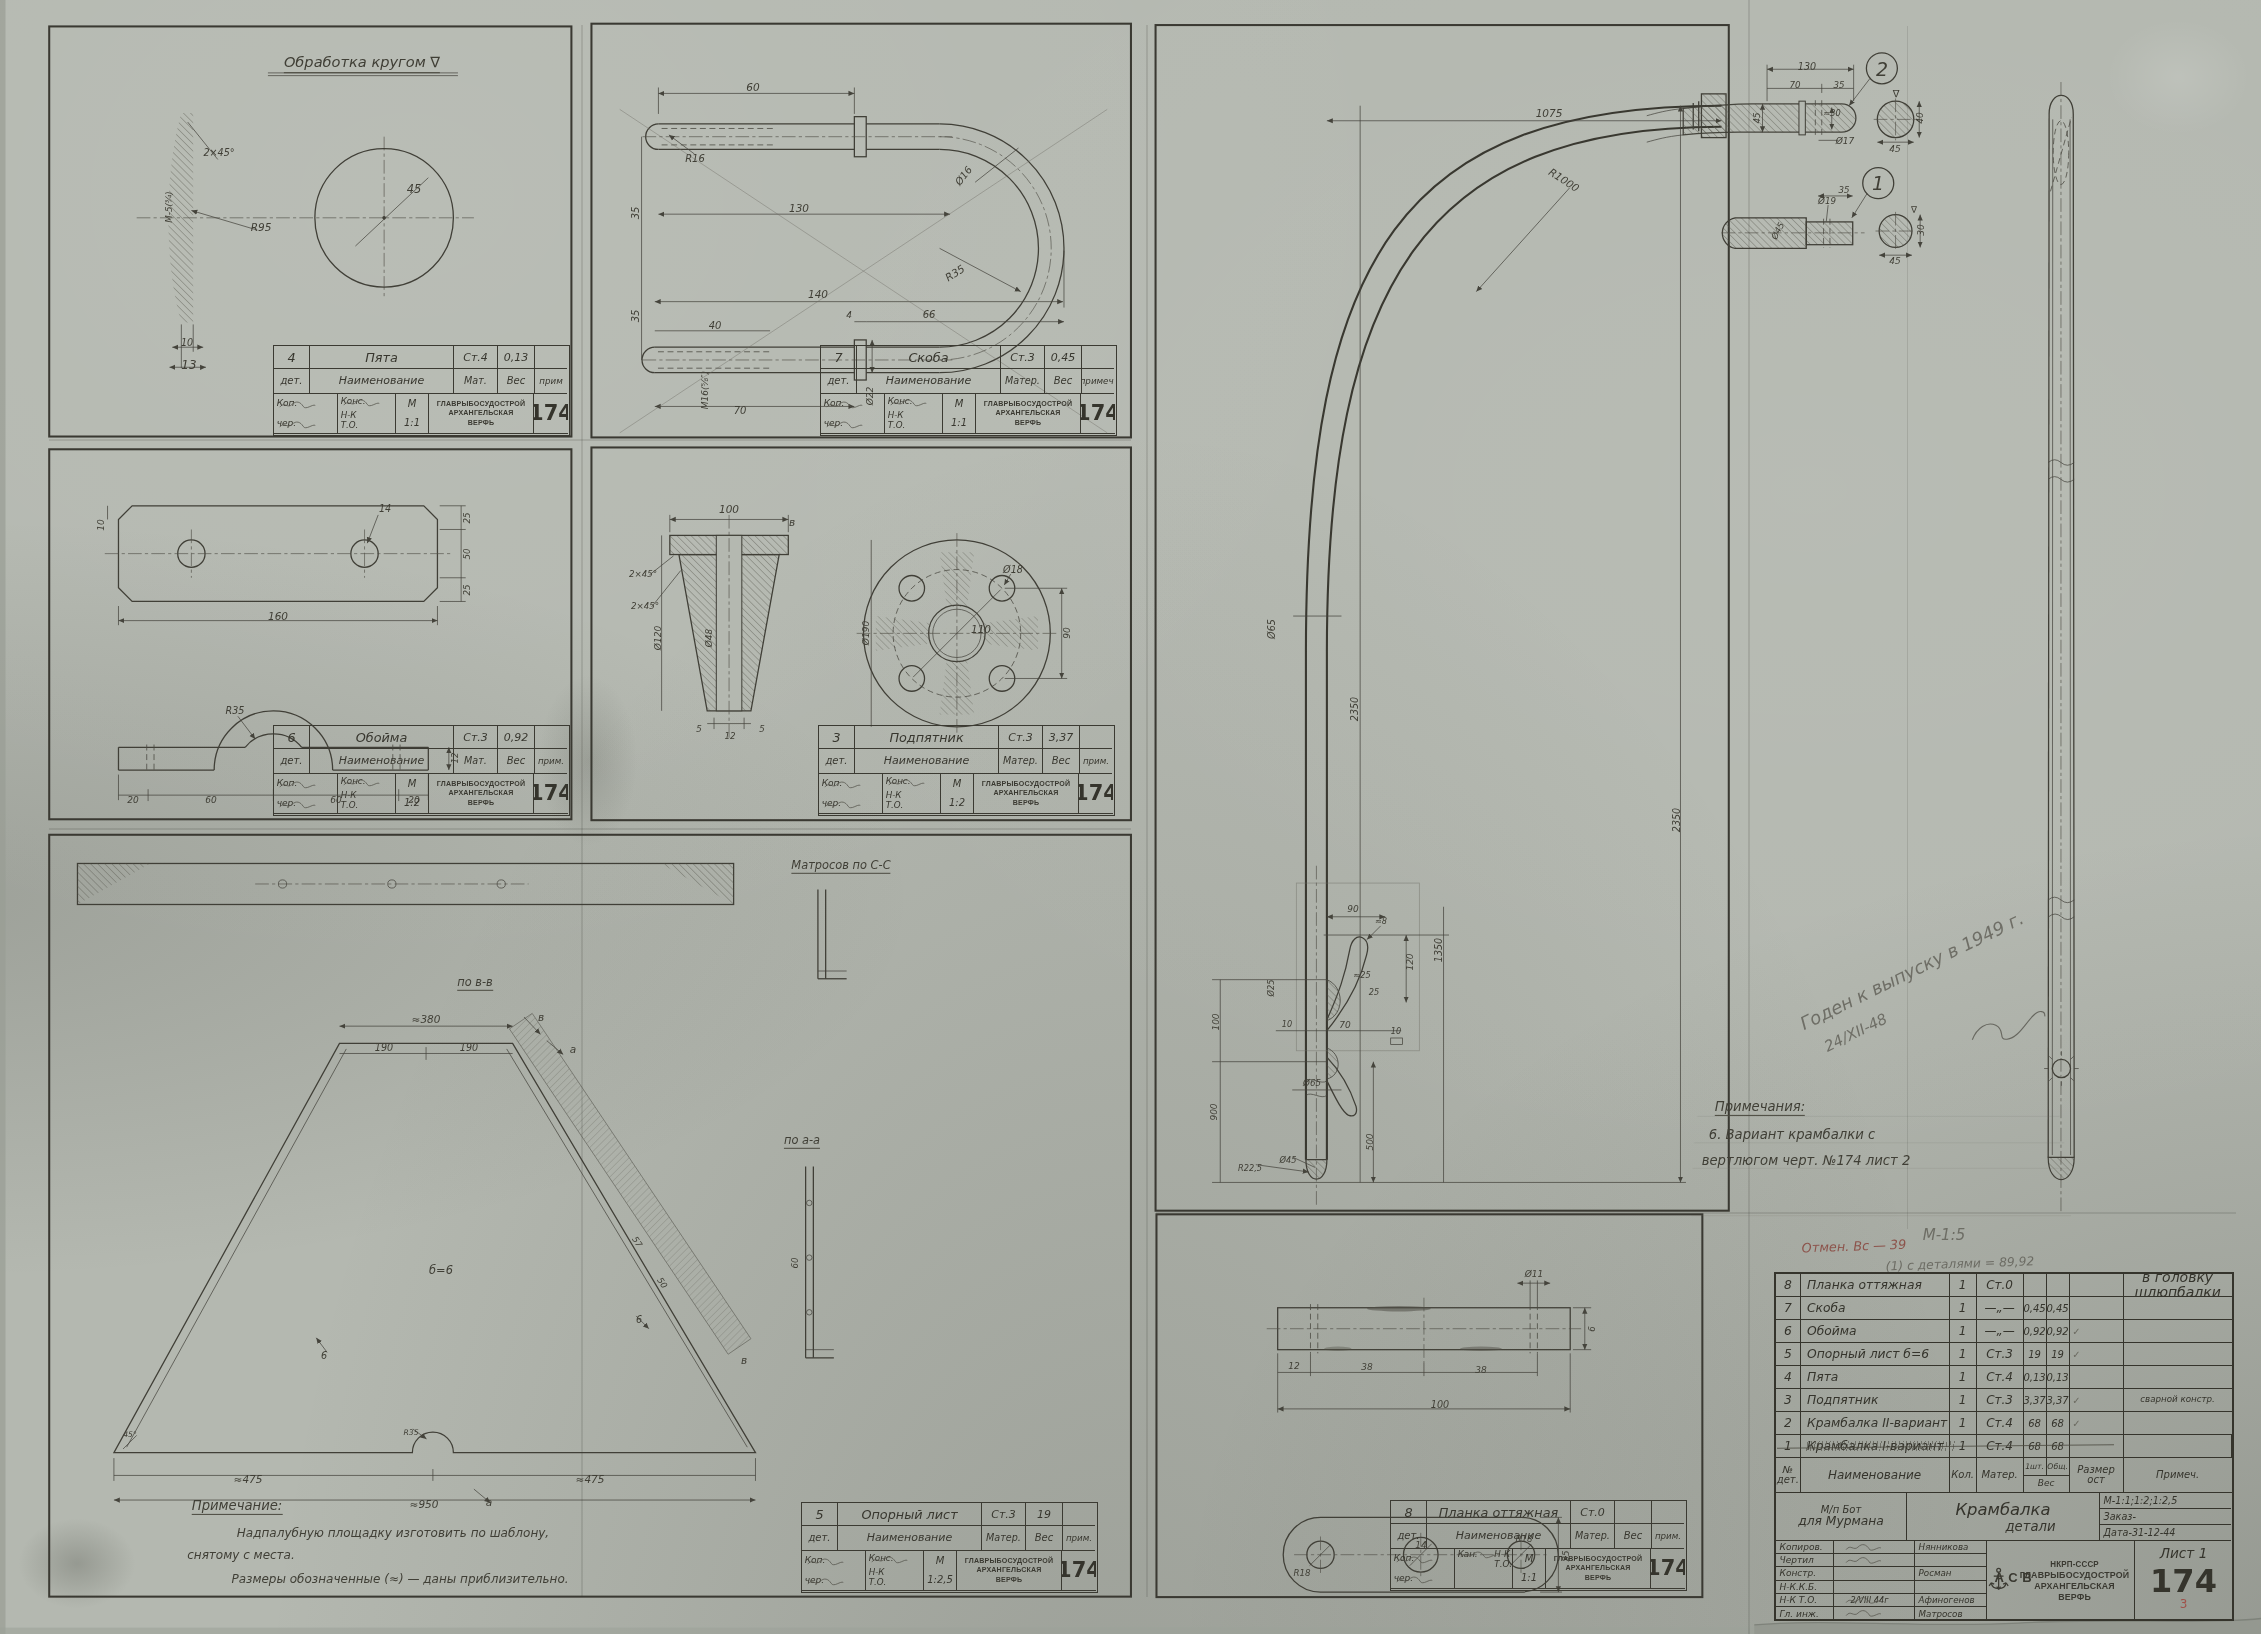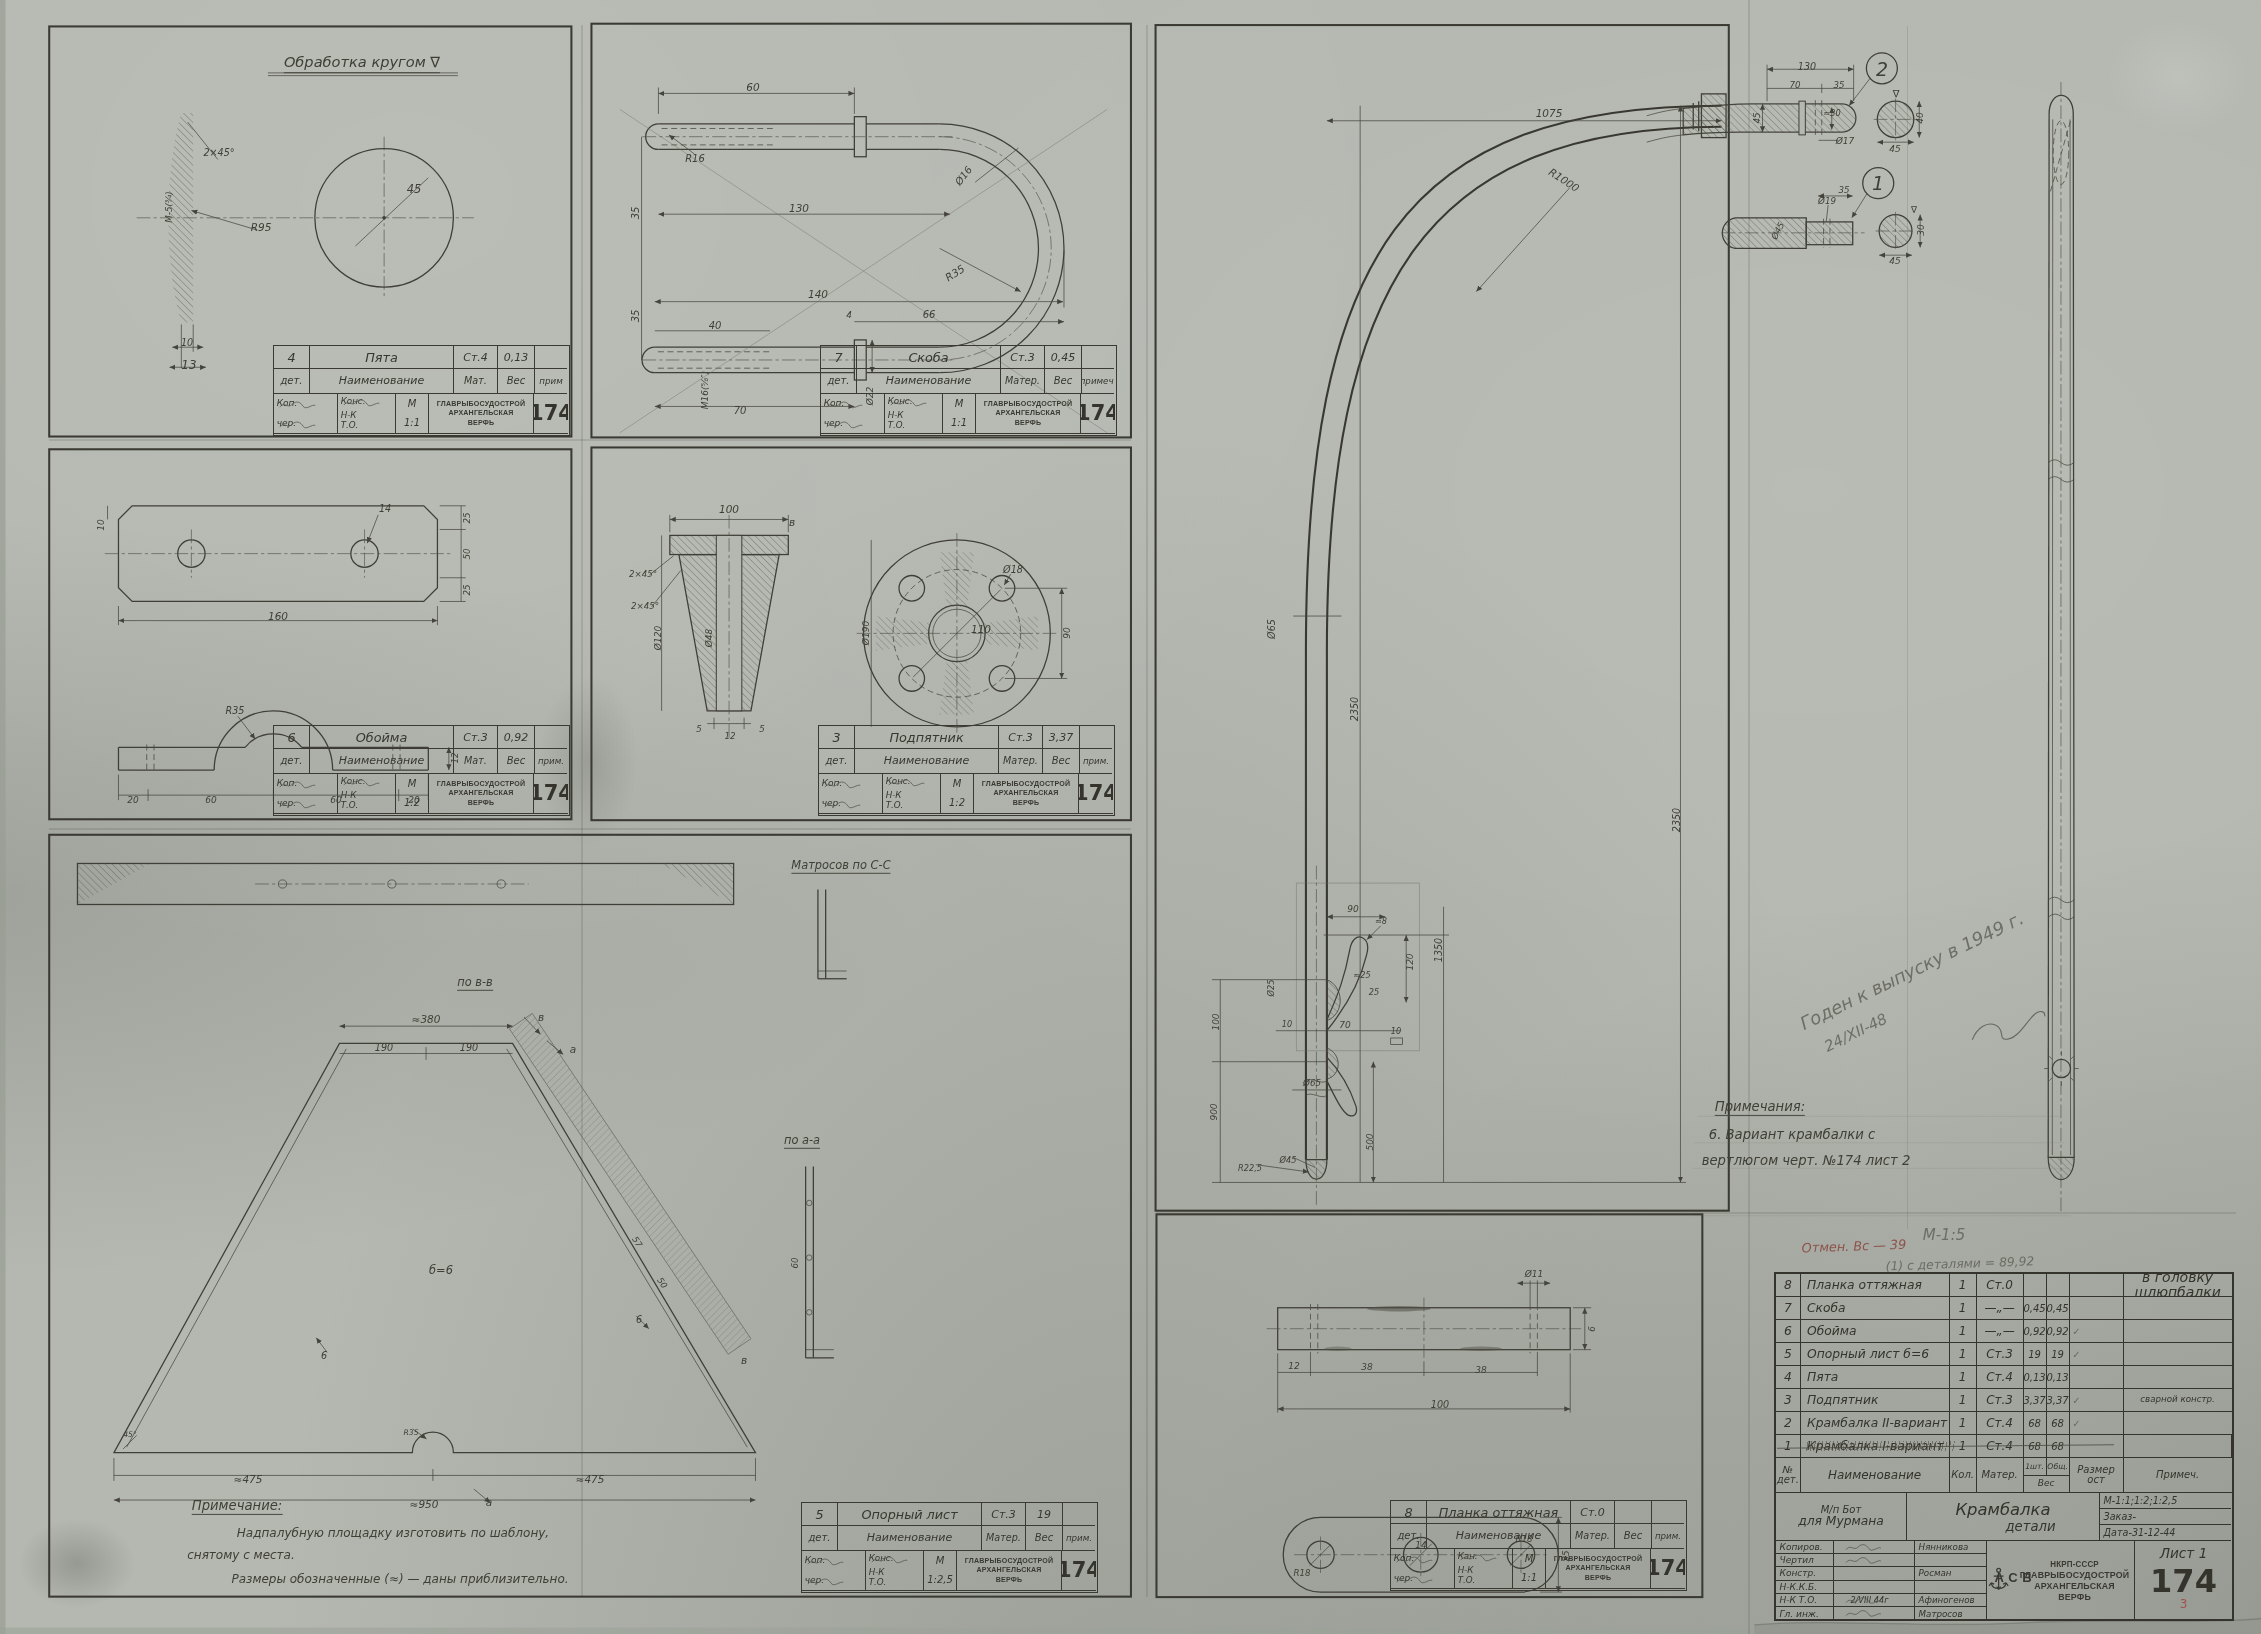--- a/index.html
+++ b/index.html
@@ -791,21 +791,21 @@
       </div>
       <div class="row" style="height:40px">
         <div class="c" style="width:64px;flex-direction:column;align-items:flex-start;padding-left:2.7px;font-size:9px;justify-content:space-around">
           <div style="position:relative;width:100%">Коп.<svg class="scr" viewBox="0 0 90 26">
               <path d="M4,18 C14,4 22,22 32,12 S52,6 58,16 S80,10 86,14"></path>
             </svg></div>
           <div style="position:relative;width:100%">чер.<svg class="scr" viewBox="0 0 90 26">
               <path d="M4,18 C14,4 22,22 32,12 S52,6 58,16 S80,10 86,14"></path>
             </svg></div>
         </div>
-        <div class="c" style="width:58px;flex-direction:column;align-items:flex-start;padding-left:2.7px;font-size:8.7px;justify-content:space-around">
+        <div class="c" style="width:58px;flex-direction:row;align-items:flex-start;padding-left:2.7px;font-size:8.7px;justify-content:space-around">
           <div style="position:relative;width:100%">Кан.<svg class="scr" viewBox="0 0 90 26">
               <path d="M4,18 C14,4 22,22 32,12 S52,6 58,16 S80,10 86,14"></path>
             </svg></div>
           <div>Н-К<br>Т.О.</div>
         </div>
         <div class="c" style="width:33px;flex-direction:column;font-size:10px;justify-content:space-around">
           <div>М</div>
           <div>1:1</div>
         </div>
         <div class="c" style="width:105px;flex-direction:column;justify-content:center">

